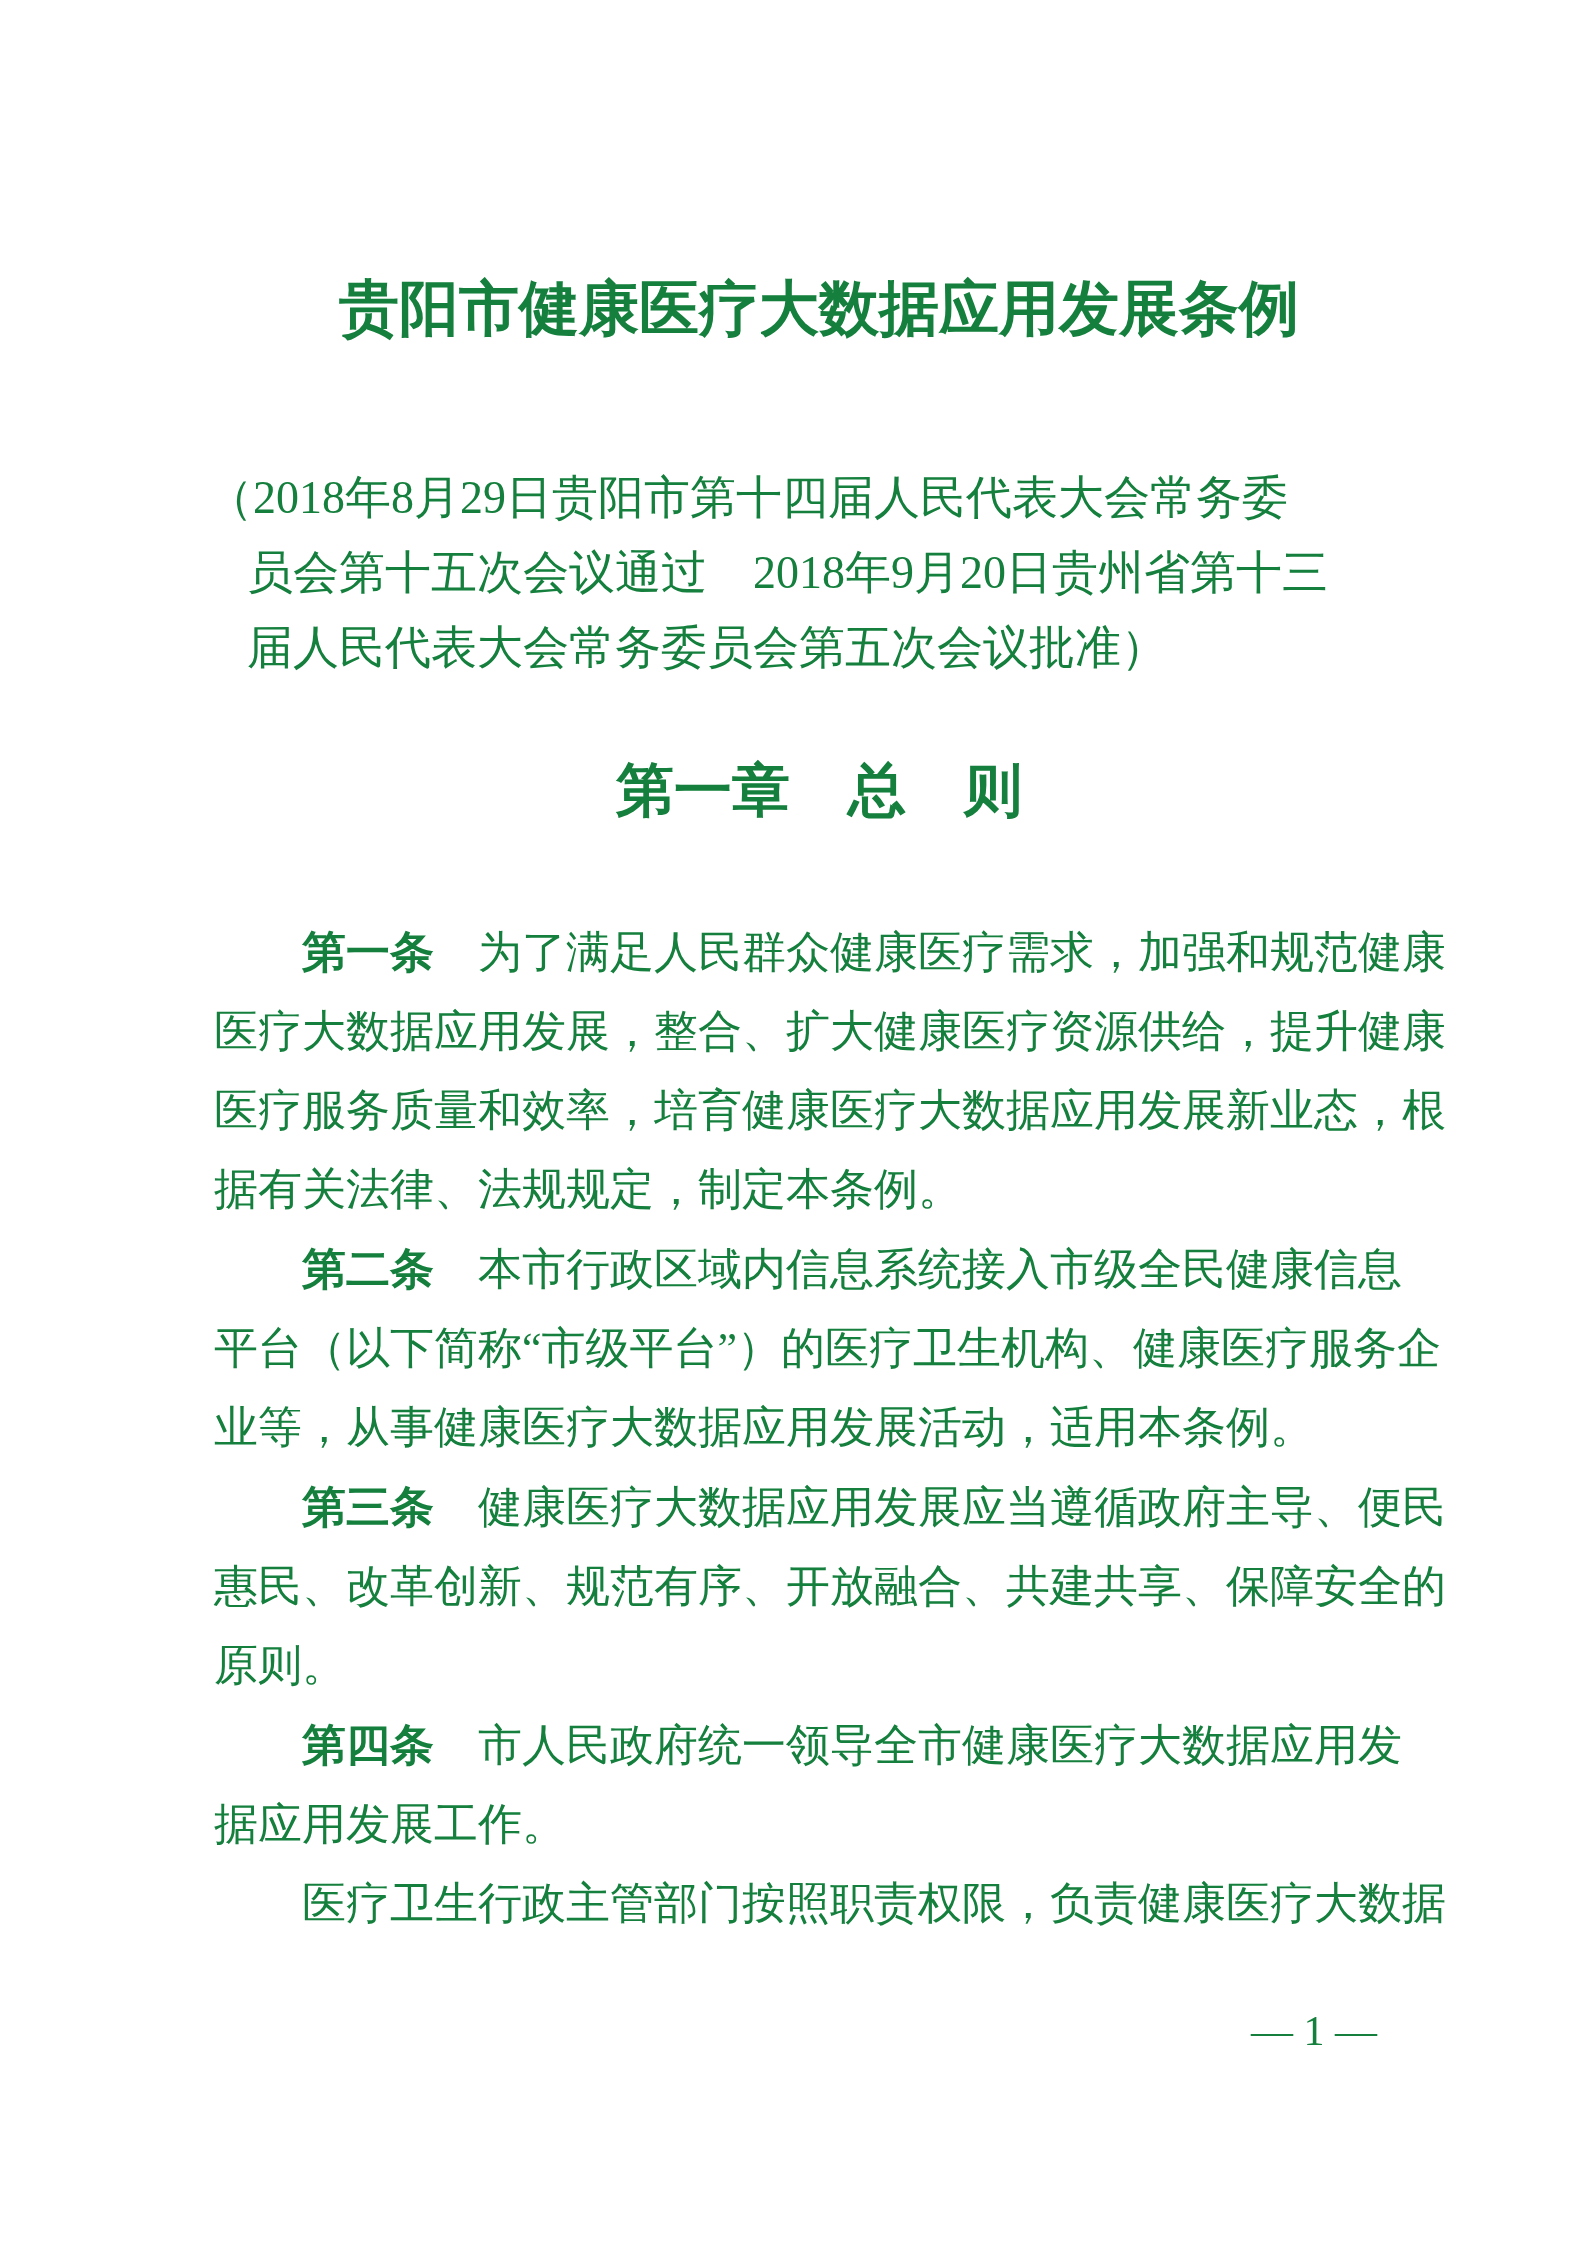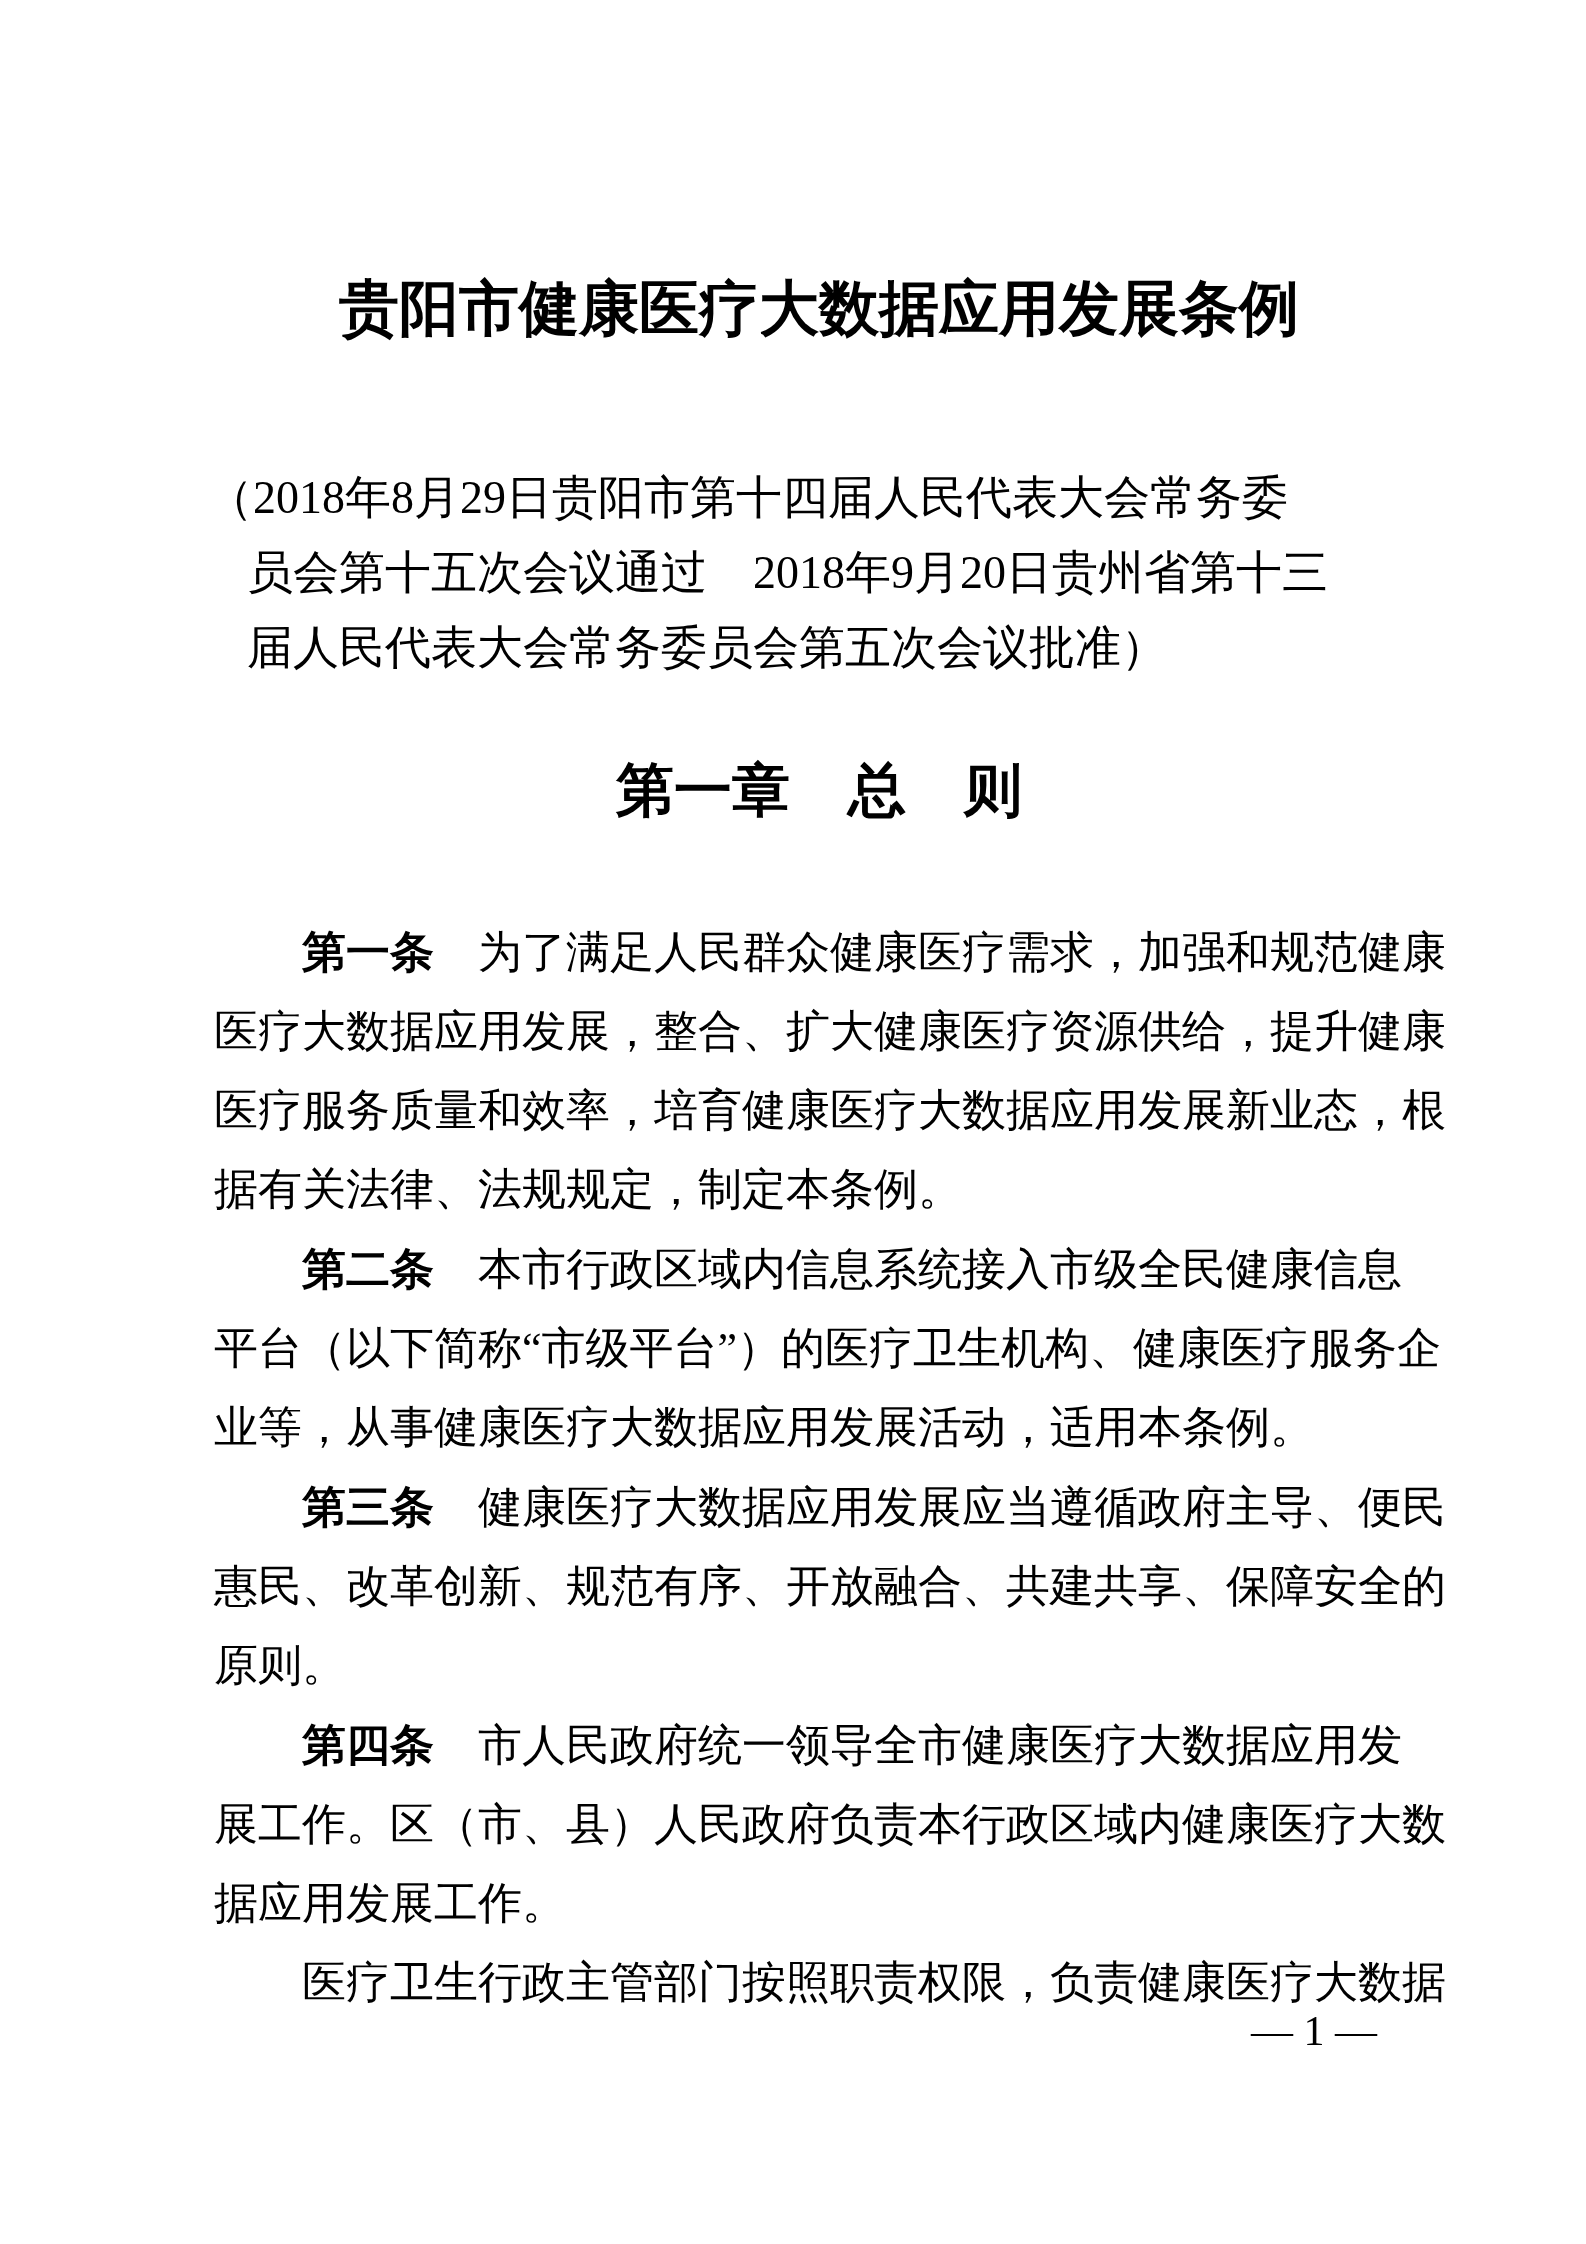--- a/index.html
+++ b/index.html
@@ -5,21 +5,21 @@
   html, body {
     margin: 0;
     padding: 0;
     background: #ffffff;
   }
   .page {
     position: relative;
     width: 1586px;
     height: 2244px;
     background: #ffffff;
-    color: #000000;
+    color: #15803d;
     overflow: hidden;
     text-decoration: underline;
   }
   .title {
     position: absolute;
     top: 278px;
     left: 203px;
     width: 1232px;
     margin: 0;
     text-align: center;
@@ -103,19 +103,18 @@
       <div class="body-line">医疗大数据应用发展，整合、扩大健康医疗资源供给，提升健康</div>
       <div class="body-line">医疗服务质量和效率，培育健康医疗大数据应用发展新业态，根</div>
       <div class="body-line">据有关法律、法规规定，制定本条例。</div>
       <div class="body-line first"><b class="article-no">第二条</b>　本市行政区域内信息系统接入市级全民健康信息</div>
       <div class="body-line">平台（以下简称“市级平台”）的医疗卫生机构、健康医疗服务企</div>
       <div class="body-line">业等，从事健康医疗大数据应用发展活动，适用本条例。</div>
       <div class="body-line first"><b class="article-no">第三条</b>　健康医疗大数据应用发展应当遵循政府主导、便民</div>
       <div class="body-line">惠民、改革创新、规范有序、开放融合、共建共享、保障安全的</div>
       <div class="body-line">原则。</div>
       <div class="body-line first"><b class="article-no">第四条</b>　市人民政府统一领导全市健康医疗大数据应用发</div>
-      <div class="body-line">展工作。区（市、县）人民政府负责本行政区域内健康医疗大数</div>
       <div class="body-line">据应用发展工作。</div>
       <div class="body-line first">医疗卫生行政主管部门按照职责权限，负责健康医疗大数据</div>
     </div>
 
   <div class="page-number">— 1 —</div>
 </div>
 
 </body></html>

